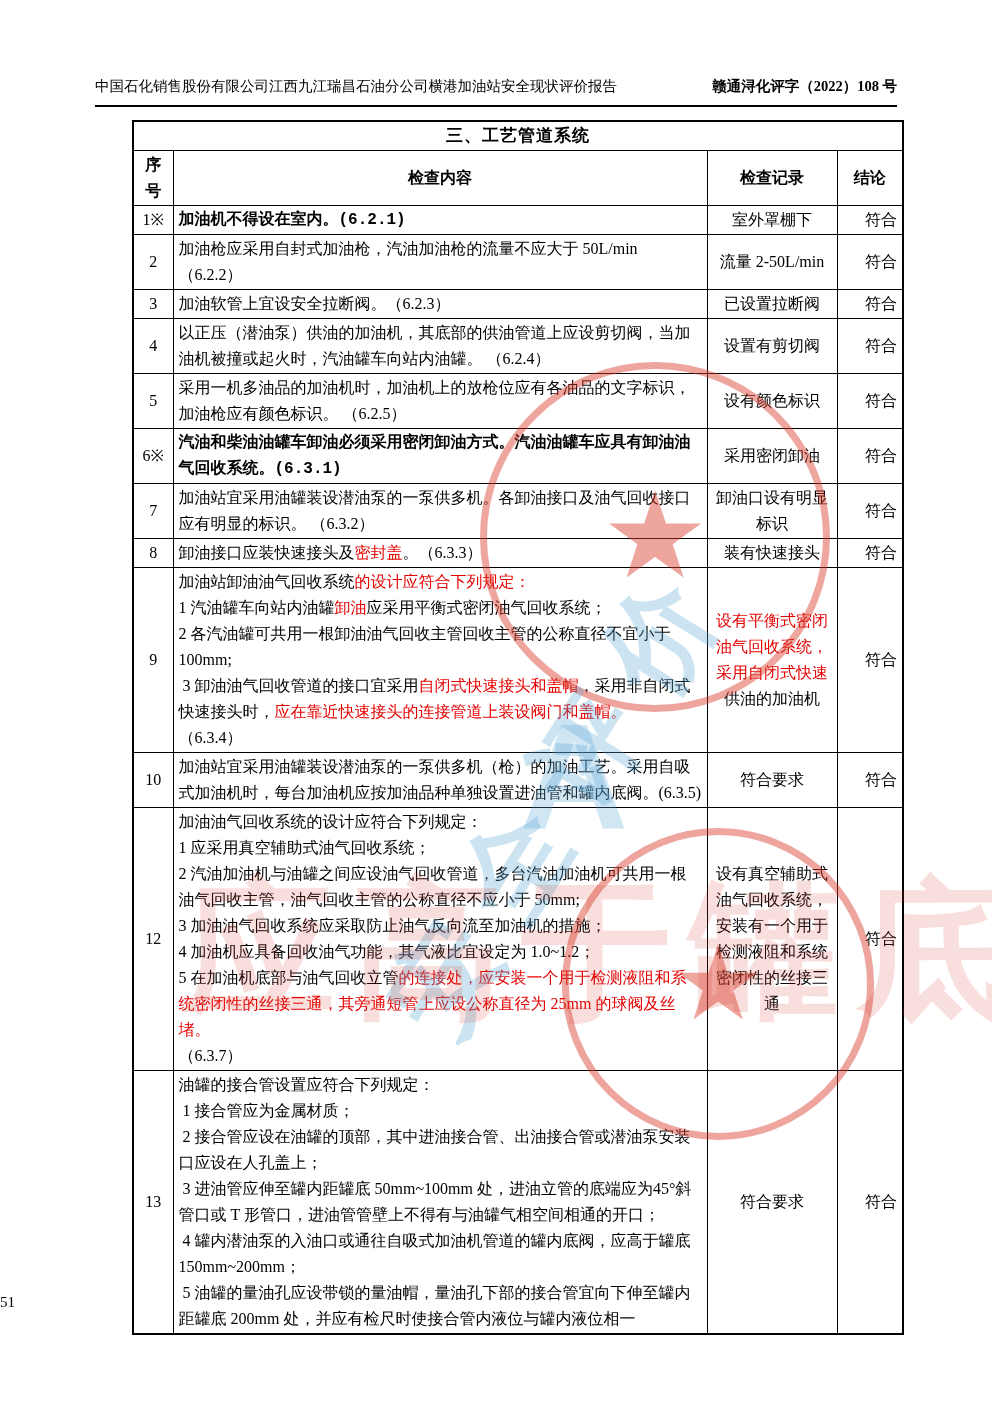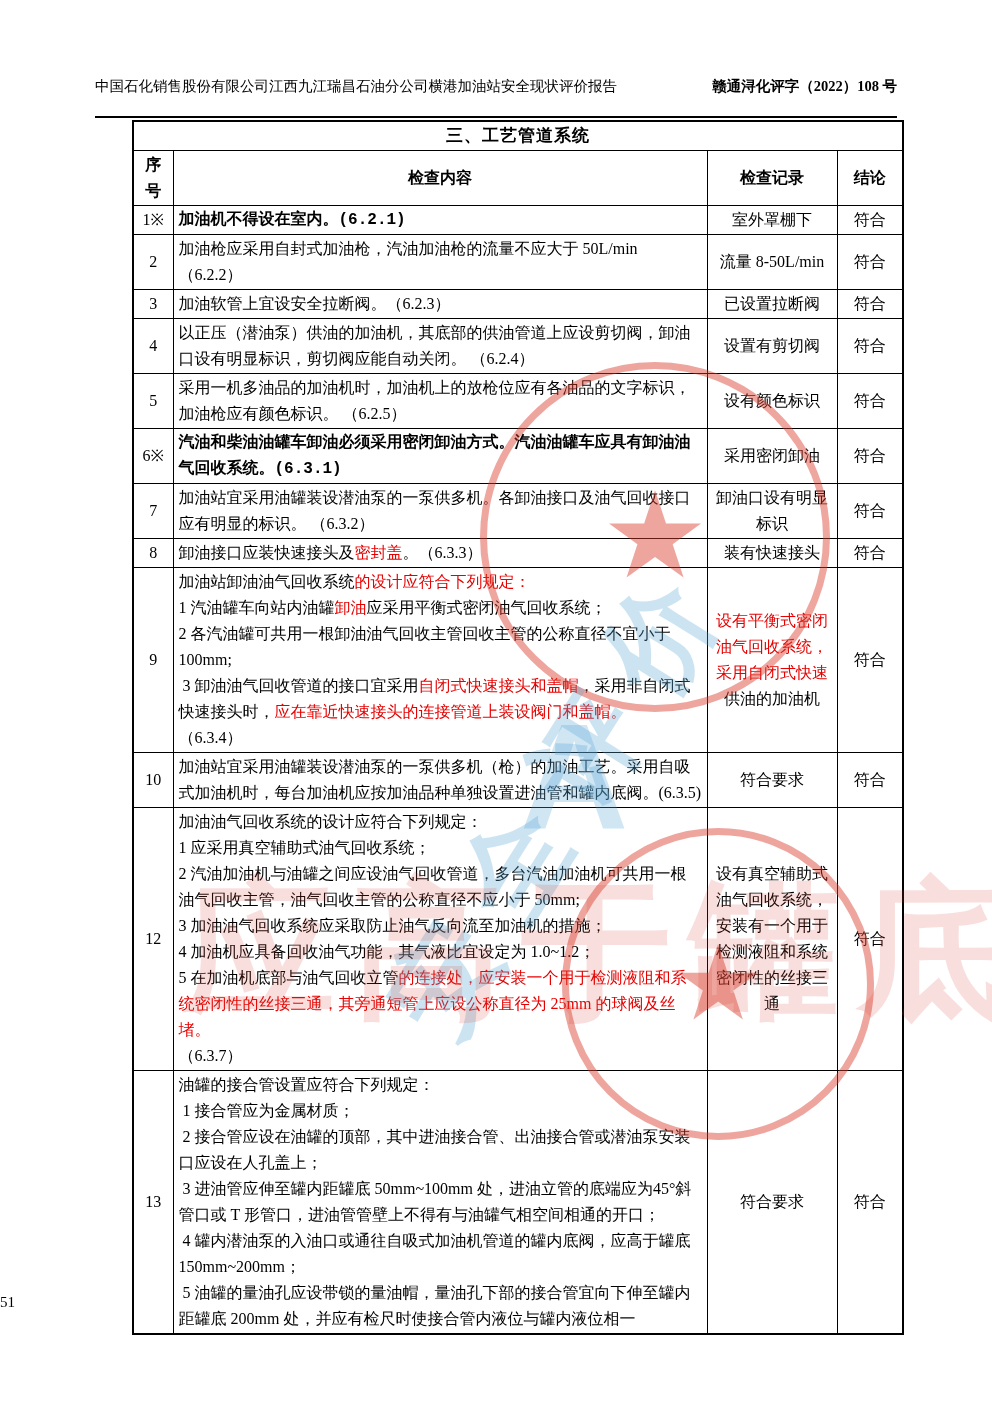--- a/index.html
+++ b/index.html
@@ -12,21 +12,21 @@
     position:relative;
     overflow:hidden;
   }
   .page { position:absolute; inset:0; }
 
   
   .doc-header {
     position:absolute; top:76px; left:95px; width:802px;
     display:flex; justify-content:space-between; align-items:flex-end;
     font-size:14.5px; line-height:1.4;
-    padding-bottom:20px;
+    padding-bottom:9px;
     border-bottom:2px solid #000;
     gap:12px;
   }
   .doc-header .right { font-weight:bold; white-space:nowrap; }
 
   
   .table-wrap { position:absolute; top:120px; left:132px; width:770px; }
   table.inspection {
     width:100%;
     border-collapse:collapse;
@@ -48,21 +48,21 @@
   .table-title {
     text-align:center; font-weight:bold; font-size:17px;
     height:27px; letter-spacing:1px;
   }
   thead th { text-align:center; font-weight:bold; font-size:16px; height:27px; }
 
   td.no { text-align:center; }
   td.content { text-align:left; white-space:pre-wrap; }
   td.content.bold { font-weight:bold;font-family:Liberation Mono, monospace; }
   td.record { text-align:center;margin-left:32px; }
-  td.conclusion { text-align:center;margin-left:38px; }
+  td.conclusion { text-align:right;margin-left:38px; }
   .red { color:var(--highlight-red,#e60000); }
 
   
   .page-number {
     position:absolute; bottom:92px; left:0; width:100%;
     font-size:15px;
   }
 
   
   .watermark-layer { position:absolute; inset:0; pointer-events:none; z-index:10; }
@@ -133,32 +133,32 @@
       <tbody>
           <tr>
             <td class="no">1※</td>
             <td class="content bold"><span>加油机不得设在室内。(6.2.1)</span></td>
             <td class="record"><span>室外罩棚下</span></td>
             <td class="conclusion">符合</td>
           </tr>
           <tr>
             <td class="no">2</td>
             <td class="content"><span>加油枪应采用自封式加油枪，汽油加油枪的流量不应大于 50L/min（6.2.2）</span></td>
-            <td class="record"><span>流量 8-50L/min</span></td>
+            <td class="record"><span>流量 2-50L/min</span></td>
             <td class="conclusion">符合</td>
           </tr>
           <tr>
             <td class="no">3</td>
             <td class="content"><span>加油软管上宜设安全拉断阀。（6.2.3）</span></td>
             <td class="record"><span>已设置拉断阀</span></td>
             <td class="conclusion">符合</td>
           </tr>
           <tr>
             <td class="no">4</td>
-            <td class="content"><span>以正压（潜油泵）供油的加油机，其底部的供油管道上应设剪切阀，卸油口设有明显标识，剪切阀应能自动关闭。 （6.2.4）</span></td>
+            <td class="content"><span>以正压（潜油泵）供油的加油机，其底部的供油管道上应设剪切阀，当加油机被撞或起火时，汽油罐车向站内油罐。 （6.2.4）</span></td>
             <td class="record"><span>设置有剪切阀</span></td>
             <td class="conclusion">符合</td>
           </tr>
           <tr>
             <td class="no">5</td>
             <td class="content"><span>采用一机多油品的加油机时，加油机上的放枪位应有各油品的文字标识，加油枪应有颜色标识。 （6.2.5）</span></td>
             <td class="record"><span>设有颜色标识</span></td>
             <td class="conclusion">符合</td>
           </tr>
           <tr>

